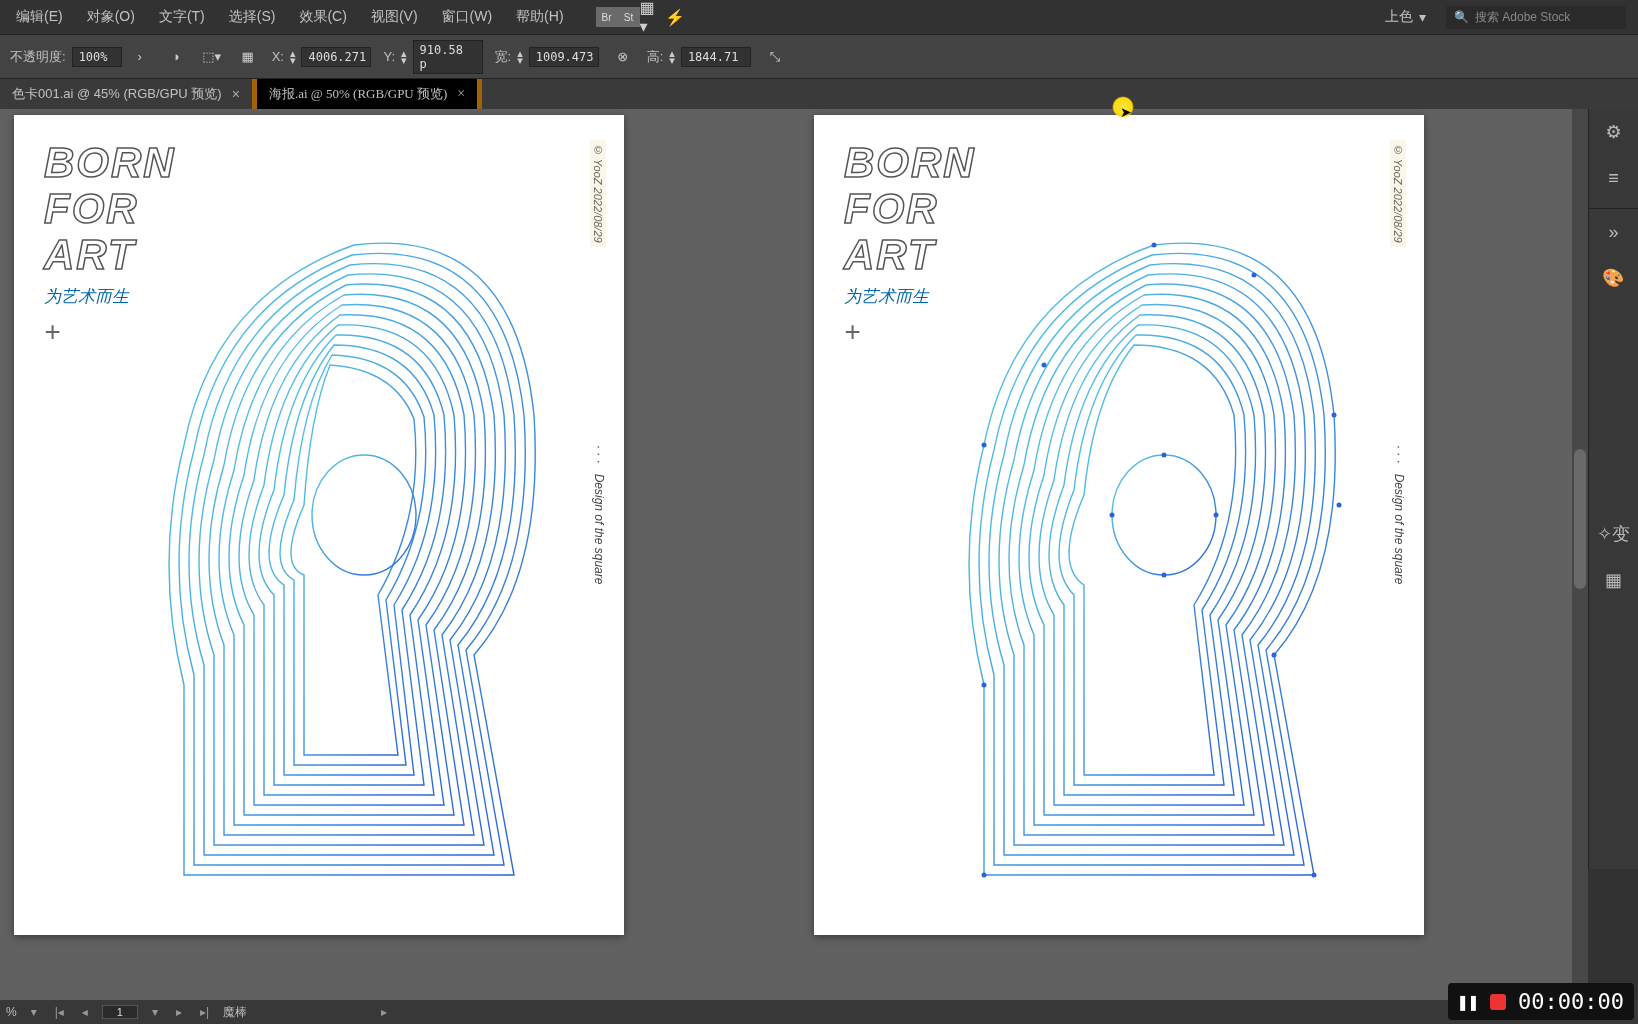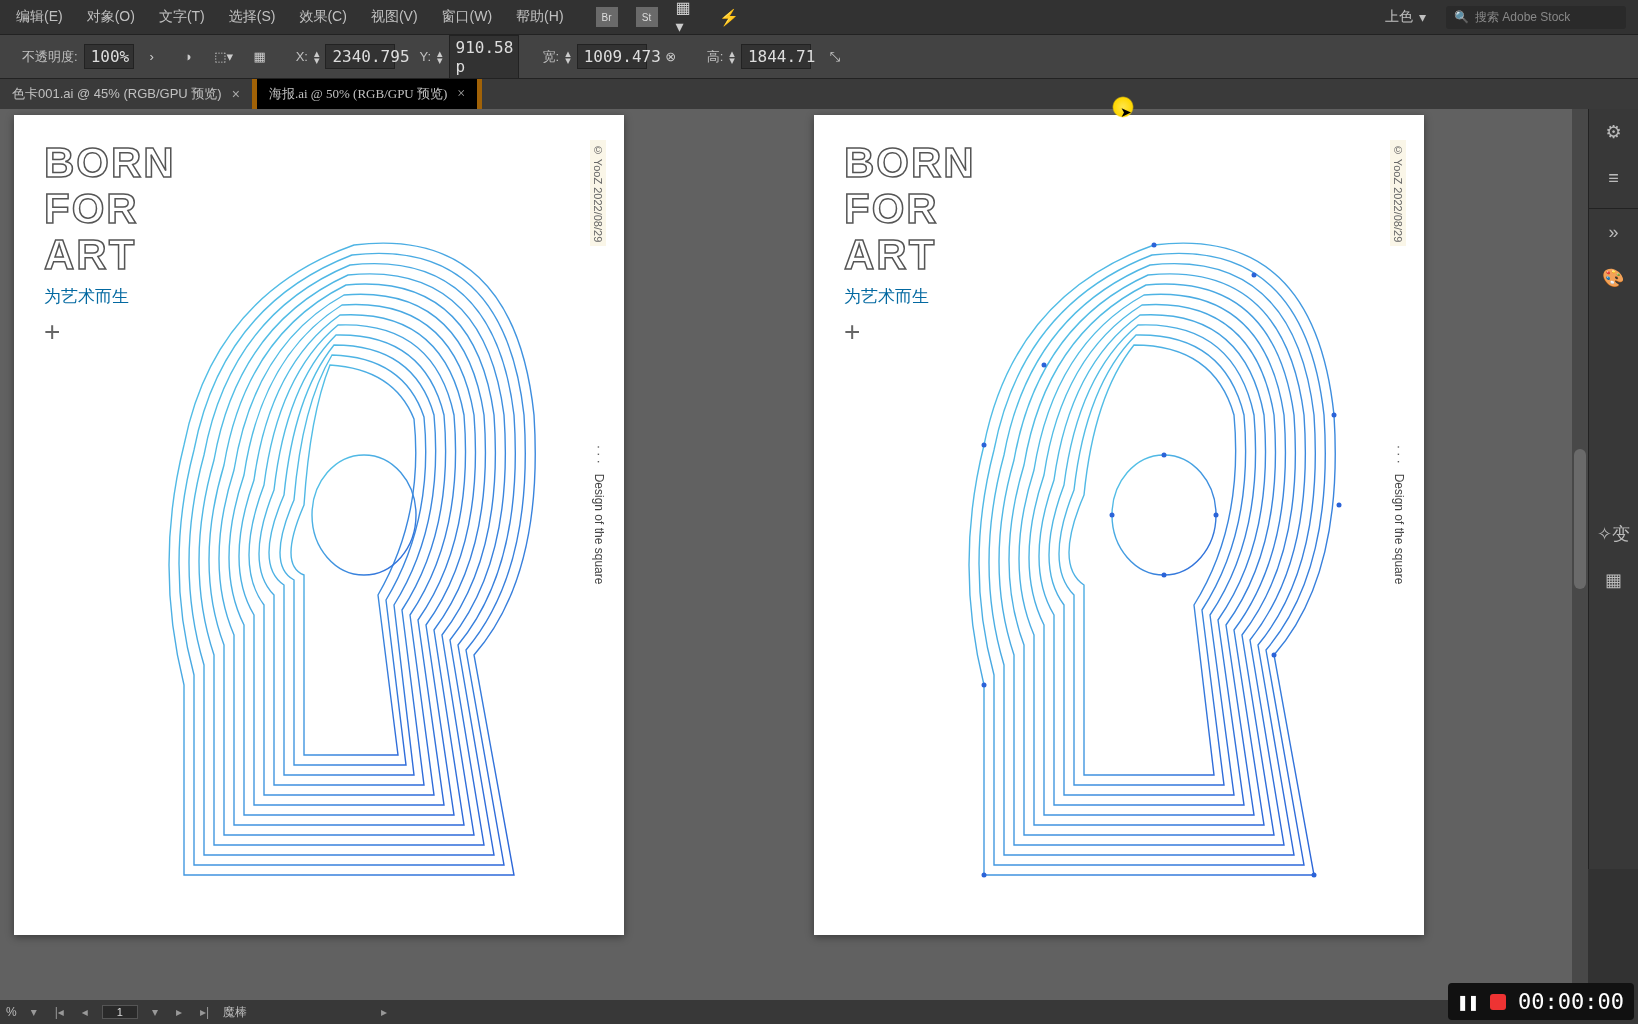--- a/index.html
+++ b/index.html
@@ -20,21 +20,21 @@
   padding: 2px 4px;
   border-bottom: 1px solid #222;
   justify-content: space-between;
 }
 .menu-left { display: flex; align-items: center; }
 .menu-item {
   padding: 4px 12px;
   font-size: 14px;
   cursor: pointer;
 }
-.menu-icons { display: flex; gap: 18px; align-items: center; margin-left: 20px; justify-content: flex-end; }
+.menu-icons { display: flex; gap: 0; align-items: center; margin-left: 20px; justify-content: flex-end; }
 .menu-icon-box {
   width: 22px; height: 20px;
   background: #6a6a6a;
   display: flex; align-items: center; justify-content: center;
   font-size: 10px; color: #ddd;
 }
 .menu-right { display: flex; gap: 20px; padding-right: 8px; }
 .workspace-switcher { font-size: 14px; display:flex; align-items:center; gap:6px;}
 .search-box {
   display: flex; align-items: center;
@@ -50,28 +50,28 @@
 .options-bar {
   height: 44px;
   background: #434343;
   display: flex;
   align-items: center;
   padding: 0 10px;
   gap: 12px;
   border-bottom: 1px solid #222;
   font-size: 13px;
 }
-.opt-group { display: flex; align-items: center; gap: 6px; margin-left: 12px; }
+.opt-group { display: flex; align-items: center; gap: 6px; }
 .opt-label { font-size: 13px; }
 .opt-input {
   background: #323232;
   border: 1px solid #222;
   color: #ddd;
   padding: 2px 6px;
-  font-size: 16px;
+  font-size: 12px;
   width: 70px;
   font-family: monospace;
 }
 .opt-arrow { color: #ccc; cursor: pointer; font-size:11px; display:flex; flex-direction:column; line-height:7px;}
 .icon-btn {
   width: 24px; height: 24px;
   display: flex; align-items: center; justify-content: center;
   cursor: pointer;
   color: #ccc;
 }
@@ -95,20 +95,21 @@
 
 .workspace {
   position: absolute;
   top: 109px;
   left: 0;
   right: 50px;
   bottom: 24px;
   background: #616161;
   display: flex;
   overflow: hidden;
+  font-style: italic;
 }
 .artboard-area {
   position: relative;
   width: 50%;
   height: 100%;
 }
 .artboard {
   position: absolute;
   background: #fff;
   box-shadow: 0 2px 8px rgba(0,0,0,0.4);
@@ -279,21 +280,21 @@
     <span class="opt-label">不透明度:</span>
     <span class="opt-input" style="width:50px">100%</span>
     <span class="icon-btn">›</span>
   </div>
   <div class="icon-btn">◑</div>
   <div class="icon-btn">⬚▾</div>
   <div class="icon-btn">▦</div>
   <div class="opt-group">
     <span class="opt-label">X:</span>
     <span class="opt-arrow">▴<br>▾</span>
-    <span class="opt-input">2340.795</span>
+    <span class="opt-input">4006.271</span>
   </div>
   <div class="opt-group">
     <span class="opt-label">Y:</span>
     <span class="opt-arrow">▴<br>▾</span>
     <span class="opt-input">910.58 p</span>
   </div>
   <div class="opt-group">
     <span class="opt-label">宽:</span>
     <span class="opt-arrow">▴<br>▾</span>
     <span class="opt-input">1009.473</span>

